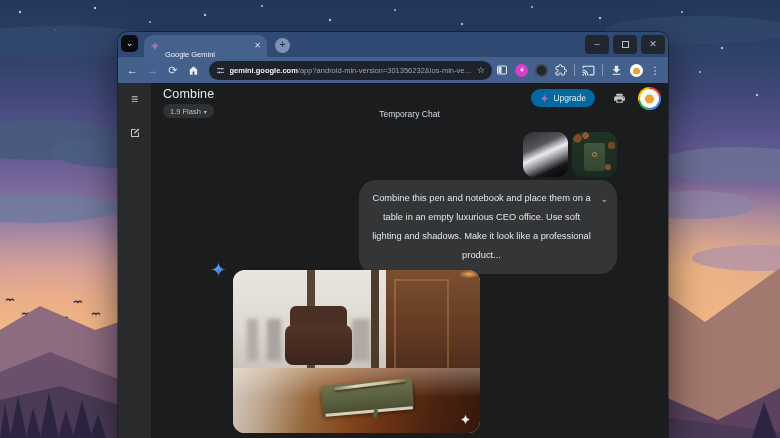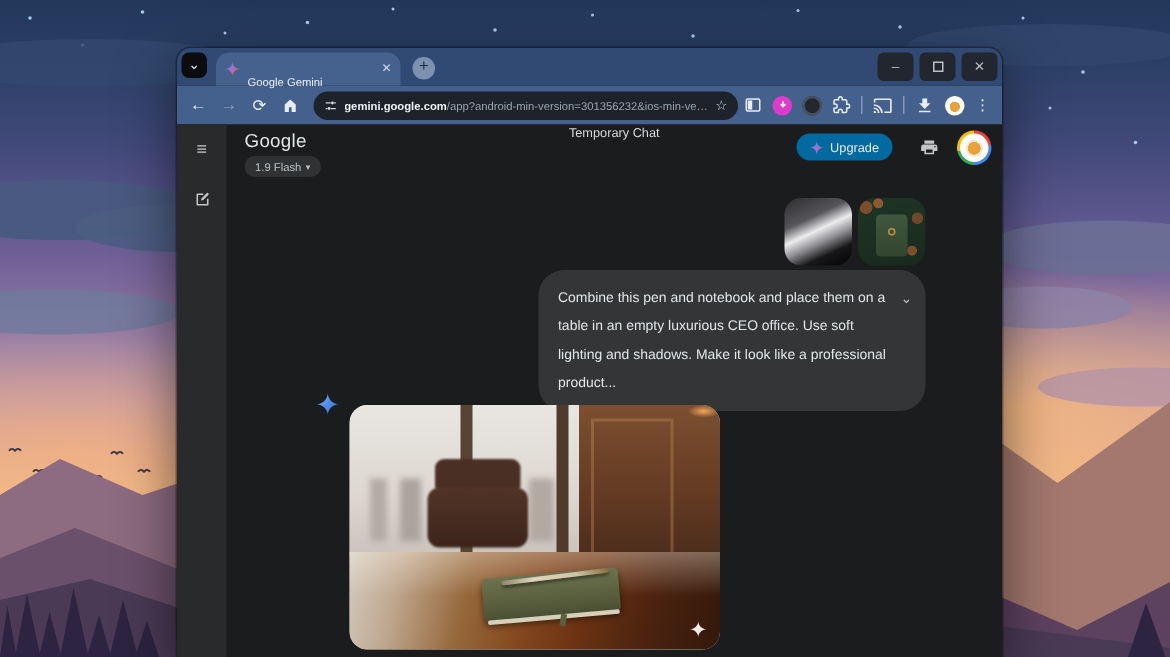--- a/index.html
+++ b/index.html
@@ -52,29 +52,29 @@
 
   
   .page { position:absolute; top:51px; left:0; right:0; bottom:0; display:flex; background:#1b1c1d; }
   .g-sidebar { width:33px; background:#282a2c; display:flex; flex-direction:column; align-items:center; padding-top:10px; gap:22px; }
   .g-sidebar .s-ic { color:#c4c7c5; font-size:12px; line-height:1; }
   .g-main { position:relative; flex:1; overflow:hidden; }
 
   .g-title { position:absolute; left:12px; top:4px; font-size:12.5px; color:#e3e6e8; letter-spacing:.2px; }
   .model-pill { position:absolute; left:12px; top:21px; height:14px; border-radius:8px; background:#2f3133;
       display:flex; align-items:center; gap:3px; padding:0 7px; color:#bdc3c7; font-size:7.5px; }
-  .temp-chat { position:absolute; left:50%; transform:translateX(-50%); top:0; font-size:8.5px; color:#d8dbde; }
+  .temp-chat { position:absolute; left:50%; transform:translateX(-50%); top:26px; font-size:8.5px; color:#d8dbde; }
   .upgrade-btn { position:absolute; right:73px; top:6px; height:18px; border-radius:10px; background:#0369a1;
       display:flex; align-items:center; gap:4px; padding:0 9px; color:#e8eaed; font-size:8.5px; }
   .print-ic { position:absolute; right:42px; top:9px; color:#c4c7c5; }
   .g-avatar { position:absolute; right:7px; top:4px; width:23px; height:23px; border-radius:50%;
       background:conic-gradient(#ea4335 0 22%, #4285f4 22% 50%, #34a853 50% 72%, #fbbc05 72% 100%); padding:2px; }
   .g-avatar-inner { width:100%; height:100%; border-radius:50%; background:radial-gradient(circle at 50% 52%, #e8a23c 0 30%, #f6e9c8 32% 40%, #ffffff 42%); }
 
-  .chat { position:absolute; top:38px; left:0; right:0; bottom:0; overflow:hidden; }
+  .chat { position:absolute; top:38px; left:0; right:0; bottom:0; overflow:hidden;text-align:center; }
   .attach-row { position:absolute; right:51px; top:11px; display:flex; gap:4px; }
   .thumb { width:45px; height:45px; border-radius:11px; overflow:hidden; position:relative; }
   .thumb.t1 { background:linear-gradient(155deg,#2e2e30 0%,#55555a 32%,#ececee 48%,#8e8e93 62%,#161618 78%,#050506 100%); }
   .thumb.t2 { background:
       radial-gradient(9px 9px at 12% 14%, #7a4e2d 0 45%, transparent 50%),
       radial-gradient(7px 7px at 30% 8%, #8a5a33 0 45%, transparent 50%),
       radial-gradient(8px 8px at 88% 30%, #6e4628 0 45%, transparent 50%),
       radial-gradient(7px 7px at 80% 78%, #7a4e2d 0 45%, transparent 50%),
       linear-gradient(165deg,#203526 0%,#182a1d 100%); }
   .t2-book { position:absolute; left:26%; top:24%; width:48%; height:62%; background:linear-gradient(180deg,#41573f,#33462f); border-radius:3px; }
@@ -260,21 +260,21 @@
     <div class="page">
       <div class="g-sidebar">
         <span class="s-ic">≡</span>
         <svg width="12" height="12" viewBox="0 0 24 24">
           <path d="M5 4h8v2H6v12h12v-7h2v8a1 1 0 0 1-1 1H5a1 1 0 0 1-1-1V5a1 1 0 0 1 1-1z" fill="#c4c7c5"></path>
           <path d="M20.6 4.8 19.2 3.4a1 1 0 0 0-1.4 0l-7 7-.8 3 3-.8 7-7a1 1 0 0 0 0-1.4z" fill="#c4c7c5"></path>
         </svg>
       </div>
 
       <div class="g-main">
-        <div class="g-title">Google</div>
+        <div class="g-title">Combine</div>
         <div class="model-pill">
           <span>1.9 Flash</span>
           <span style="font-size:6px;">▾</span>
         </div>
         <div class="temp-chat">Temporary Chat</div>
         <div class="upgrade-btn">
           <svg width="9" height="9" viewBox="0 0 24 24">
             <defs>
                 <linearGradient id="ug" x1="0" y1="0" x2="1" y2="1">
               <stop offset="0" stop-color="#4285f4"></stop>

